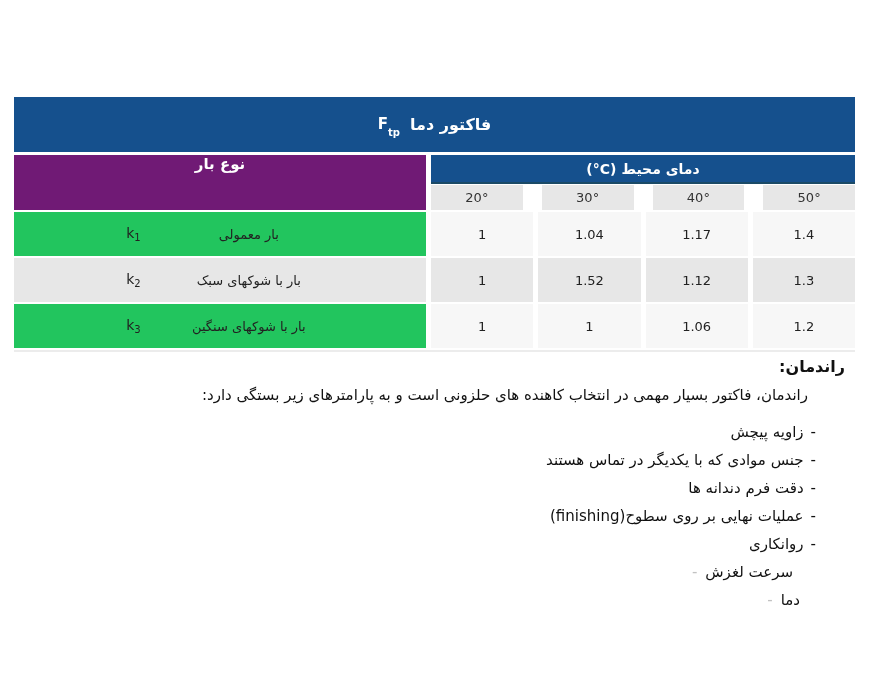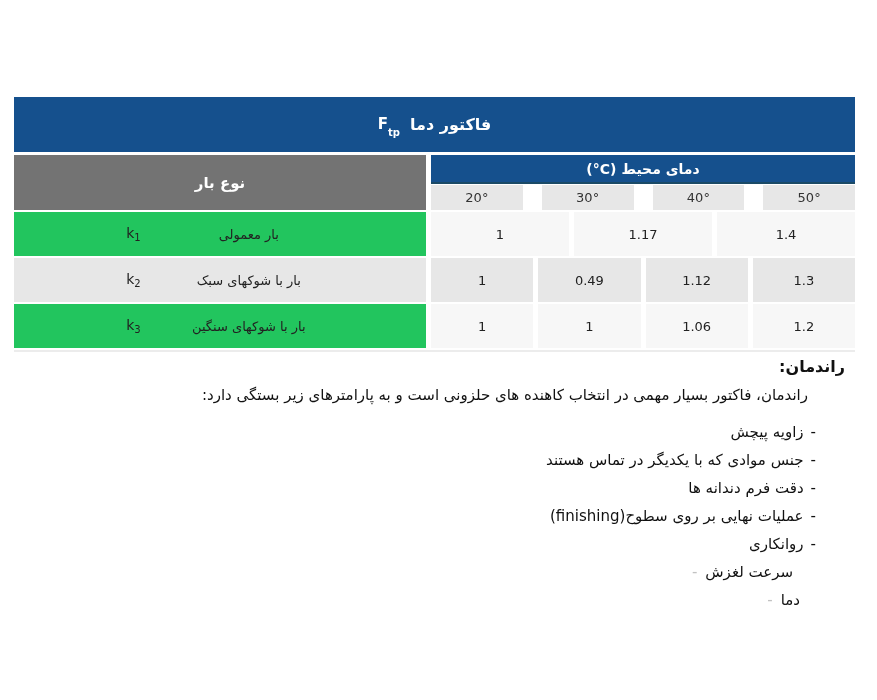--- a/index.html
+++ b/index.html
@@ -11,22 +11,22 @@
   .table-wrap{position:absolute;left:14px;top:97px;width:841px;}
   .title-row{
     height:55px;background:#15508d;color:#fff;font-weight:bold;font-size:16px;
     display:flex;direction:rtl;justify-content:center;align-items:center;gap:10px;
     margin-bottom:3px;
   }
   .fsym{font-size:15px;font-weight:bold;}
   .fsym sub{font-size:10px;vertical-align:sub;position:relative;top:3px;}
   .header-row{display:flex;gap:5px;height:55px;margin-bottom:2px;}
   .load-type-head{
-    width:412px;flex:0 0 412px;background:#737373;color:#fff;font-weight:bold;font-size:15px;
-    display:flex;align-items:center;justify-content:center;
+    width:412px;flex:0 0 412px;background:#701a75;color:#fff;font-weight:bold;font-size:15px;
+    display:flex;align-items:flex-start;justify-content:center;
   }
   .right-head{flex:1;display:flex;flex-direction:column;}
   .temp-head{
     height:27px;background:#15508d;color:#fff;font-weight:bold;font-size:14px;
     display:flex;direction:rtl;align-items:center;justify-content:center;gap:5px;
     border-bottom:2px solid #1b4a66;margin-bottom:1px;
   }
   .deg-row{display:flex;gap:19px;flex:1;}
   .deg-cell{
     flex:1;background:#e7e7e7;color:#333;font-size:13px;
@@ -97,33 +97,34 @@
     </div>
   </div>
 
   <div class="data-row">
     <div class="load-cell">
       <span class="k-label"><span>k</span><sub>1</sub></span>
       <span class="load-label">بار معمولی</span>
     </div>
     <div class="val-group">
       <div class="val-cell">1</div>
+      <div class="val-cell">1.04</div>
       <div class="val-cell">1.17</div>
       <div class="val-cell">1.4</div>
     </div>
   </div>
 
   <div class="data-row shade">
     <div class="load-cell">
       <span class="k-label"><span>k</span><sub>2</sub></span>
       <span class="load-label">بار با شوکهای سبک</span>
     </div>
     <div class="val-group">
       <div class="val-cell">1</div>
-      <div class="val-cell">0.49</div>
+      <div class="val-cell">1.52</div>
       <div class="val-cell">1.12</div>
       <div class="val-cell">1.3</div>
     </div>
   </div>
 
   <div class="data-row">
     <div class="load-cell">
       <span class="k-label"><span>k</span><sub>3</sub></span>
       <span class="load-label">بار با شوکهای سنگین</span>
     </div>

